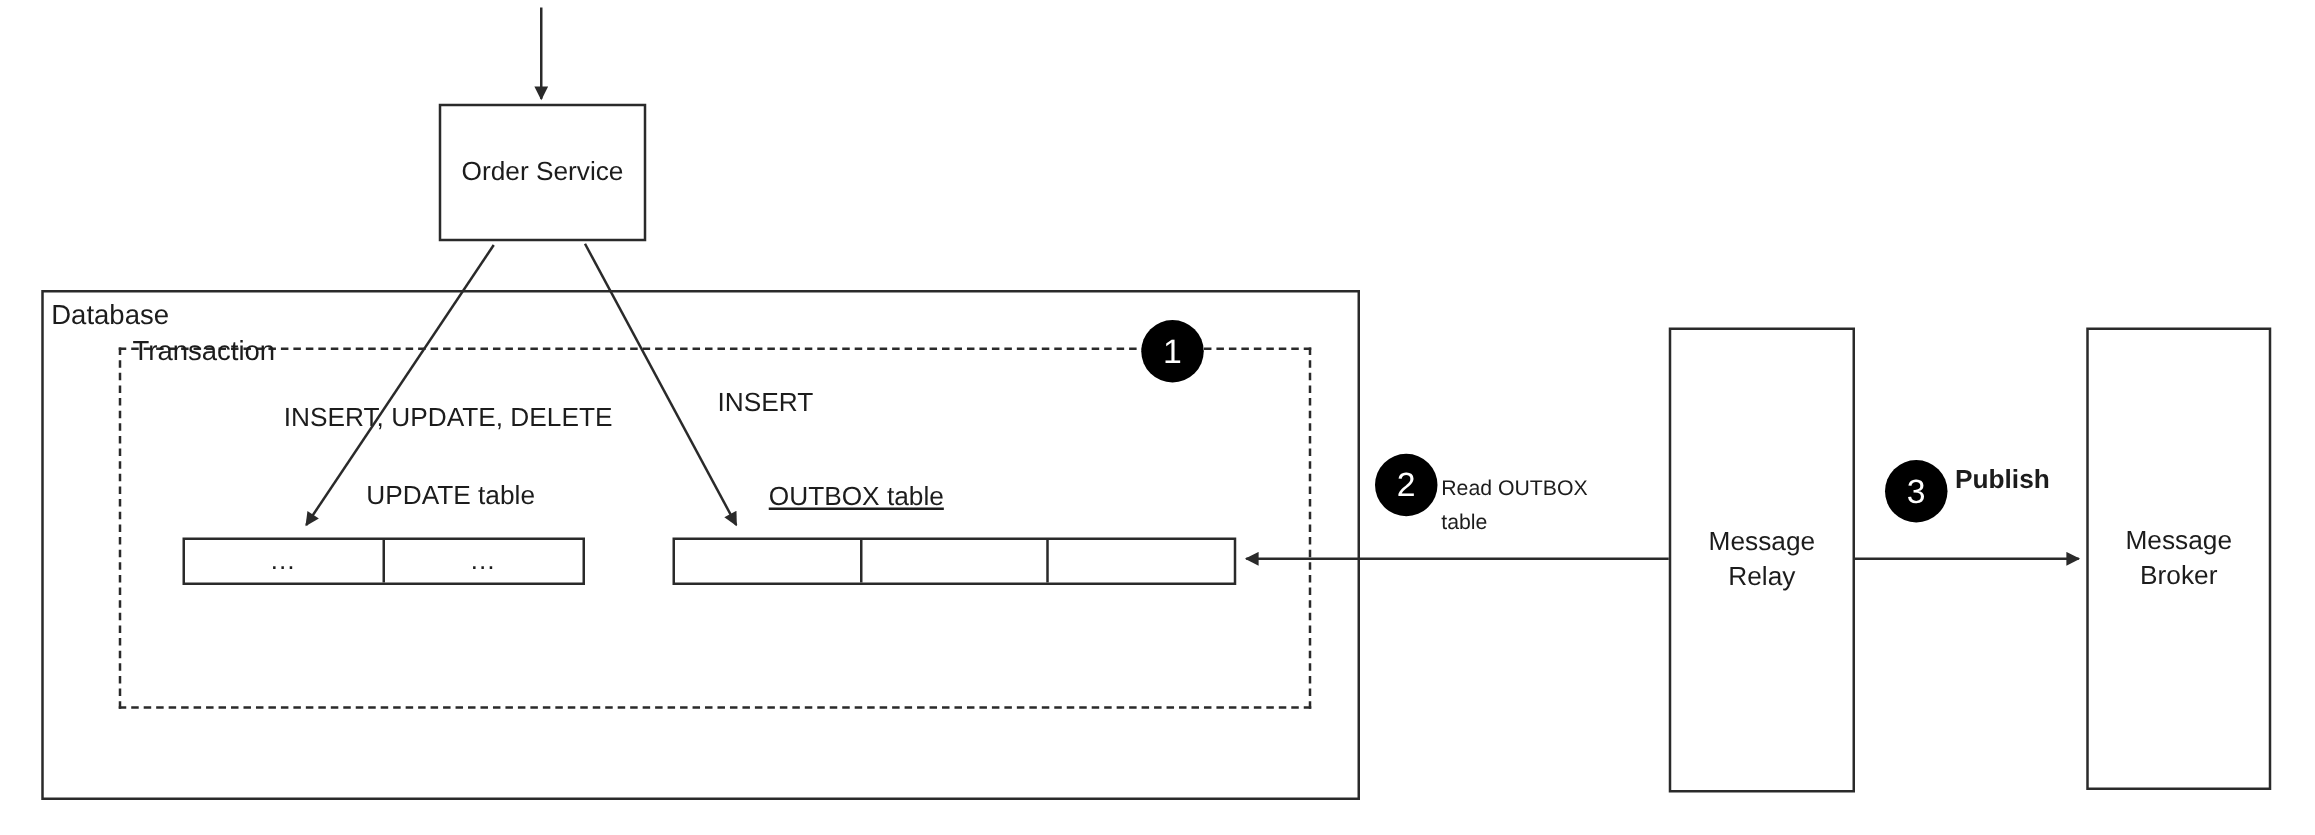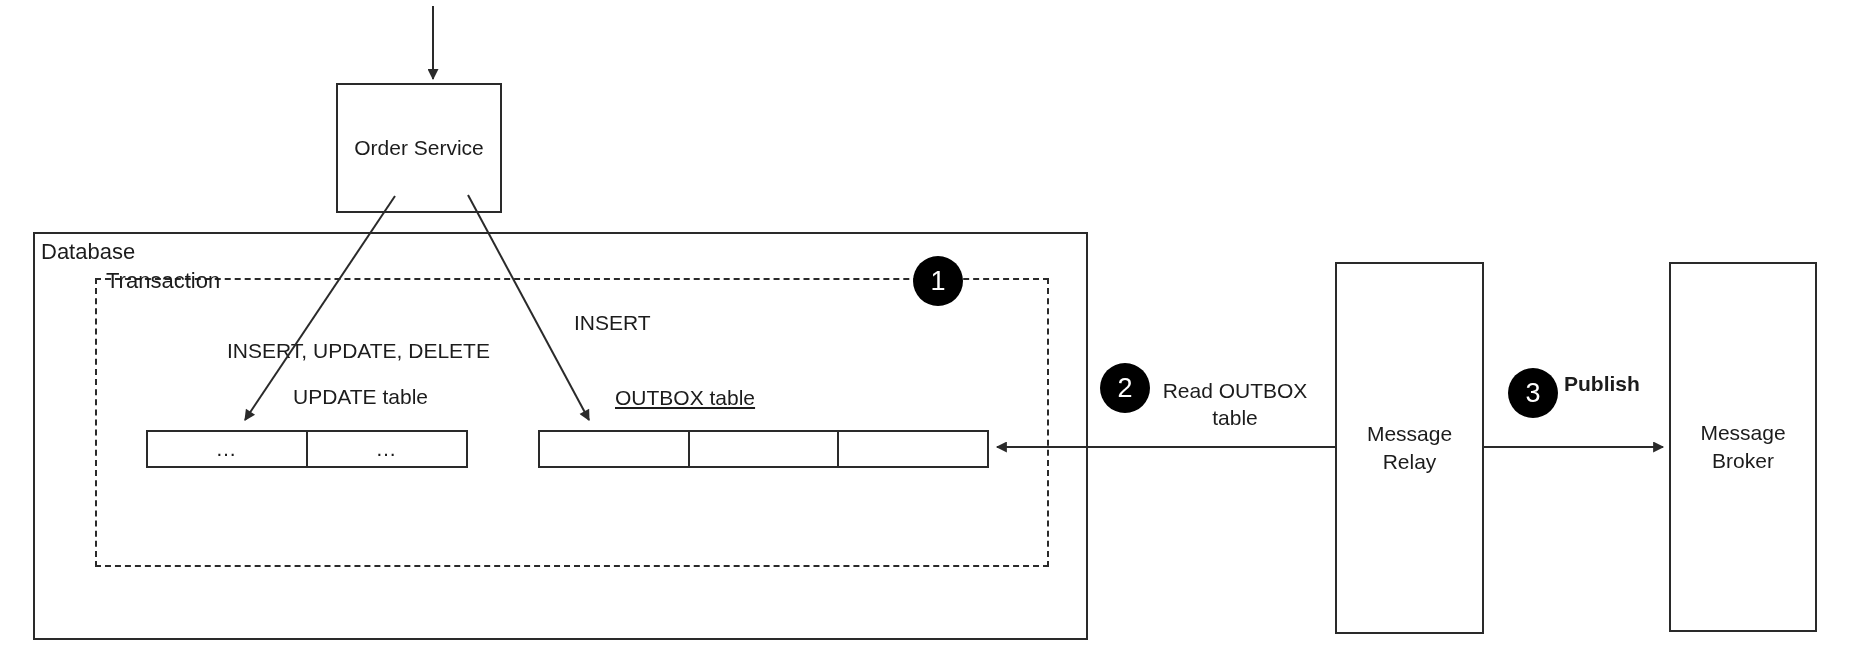--- a/index.html
+++ b/index.html
@@ -37,22 +37,22 @@
     font-size:22px;line-height:26px;
     white-space:nowrap;
   }
   .float-label{
     position:absolute;
     font-size:21px;line-height:28px;
     white-space:nowrap;
   }
   .center-label{
     position:absolute;
-    font-size:21px;line-height:27px;
-    text-align:center;
+    font-size:17px;line-height:27px;
+    text-align:left;
     white-space:pre-line;
   }
   .dtable{
     position:absolute;
     display:flex;
     background:#ffffff;
     border:2px solid #2a2a2a;
     box-sizing:border-box;
   }
   .dtable .cell{
@@ -86,25 +86,25 @@
 <body>
 
 <div class="canvas">
 
   <div class="container-box" style="left:33px;top:232px;width:1055px;height:408px;"></div>
   <div class="corner-label" style="left:41px;top:239px;">Database</div>
 
   <div class="container-box dashed" style="left:95px;top:278px;width:954px;height:289px;"></div>
   <div class="corner-label" style="left:106px;top:268px;">Transaction</div>
 
-  <div class="box" style="left:336px;top:83px;width:166px;height:130px;">
+  <div class="box" style="left:351px;top:83px;width:166px;height:110px;">
     <div class="node-label">Order Service</div>
   </div>
 
-  <div class="float-label" style="left:227px;top:321px;margin-top:16px;">INSERT, UPDATE, DELETE</div>
+  <div class="float-label" style="left:227px;top:321px;">INSERT, UPDATE, DELETE</div>
   <div class="float-label" style="left:574px;top:309px;text-align:center;">INSERT</div>
 
   <div class="float-label" style="left:293px;top:383px;">UPDATE table</div>
   <div class="float-label" style="left:615px;top:384px;text-decoration:underline;">OUTBOX table</div>
 
   <div class="dtable" style="left:146px;top:430px;width:322px;height:38px;">
     <div class="cell">…</div>
     <div class="cell">…</div>
   </div>
 

